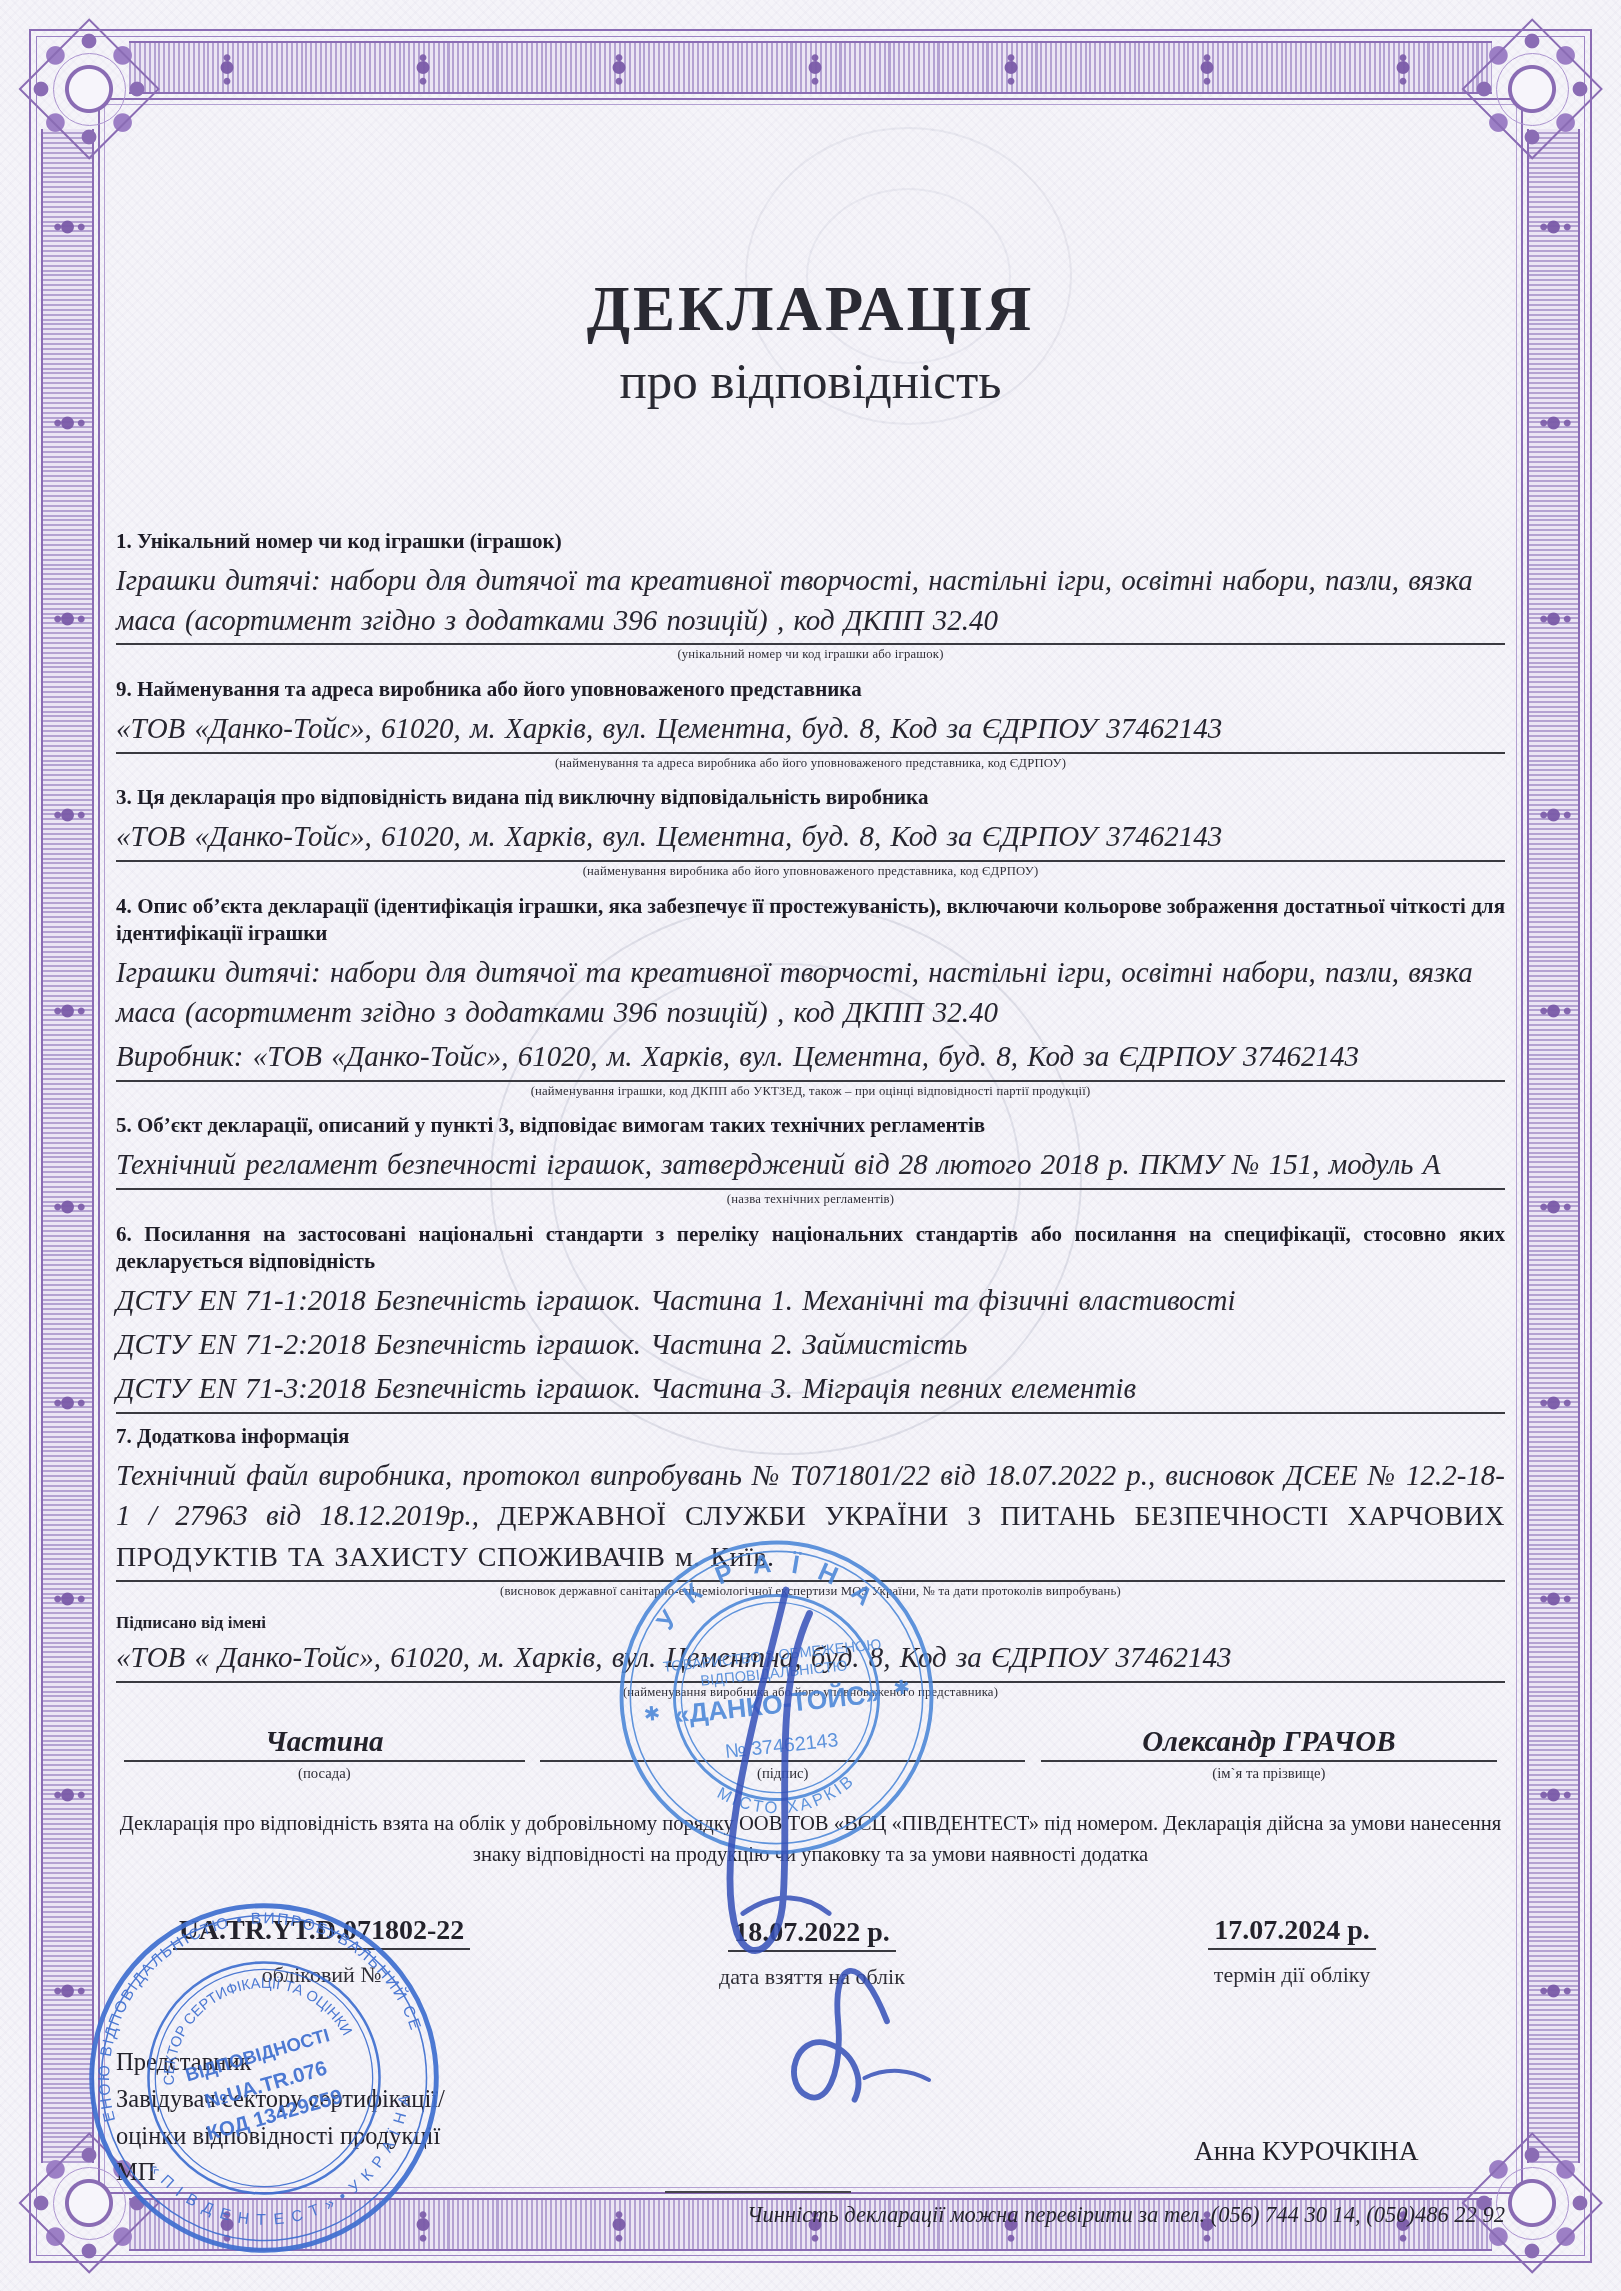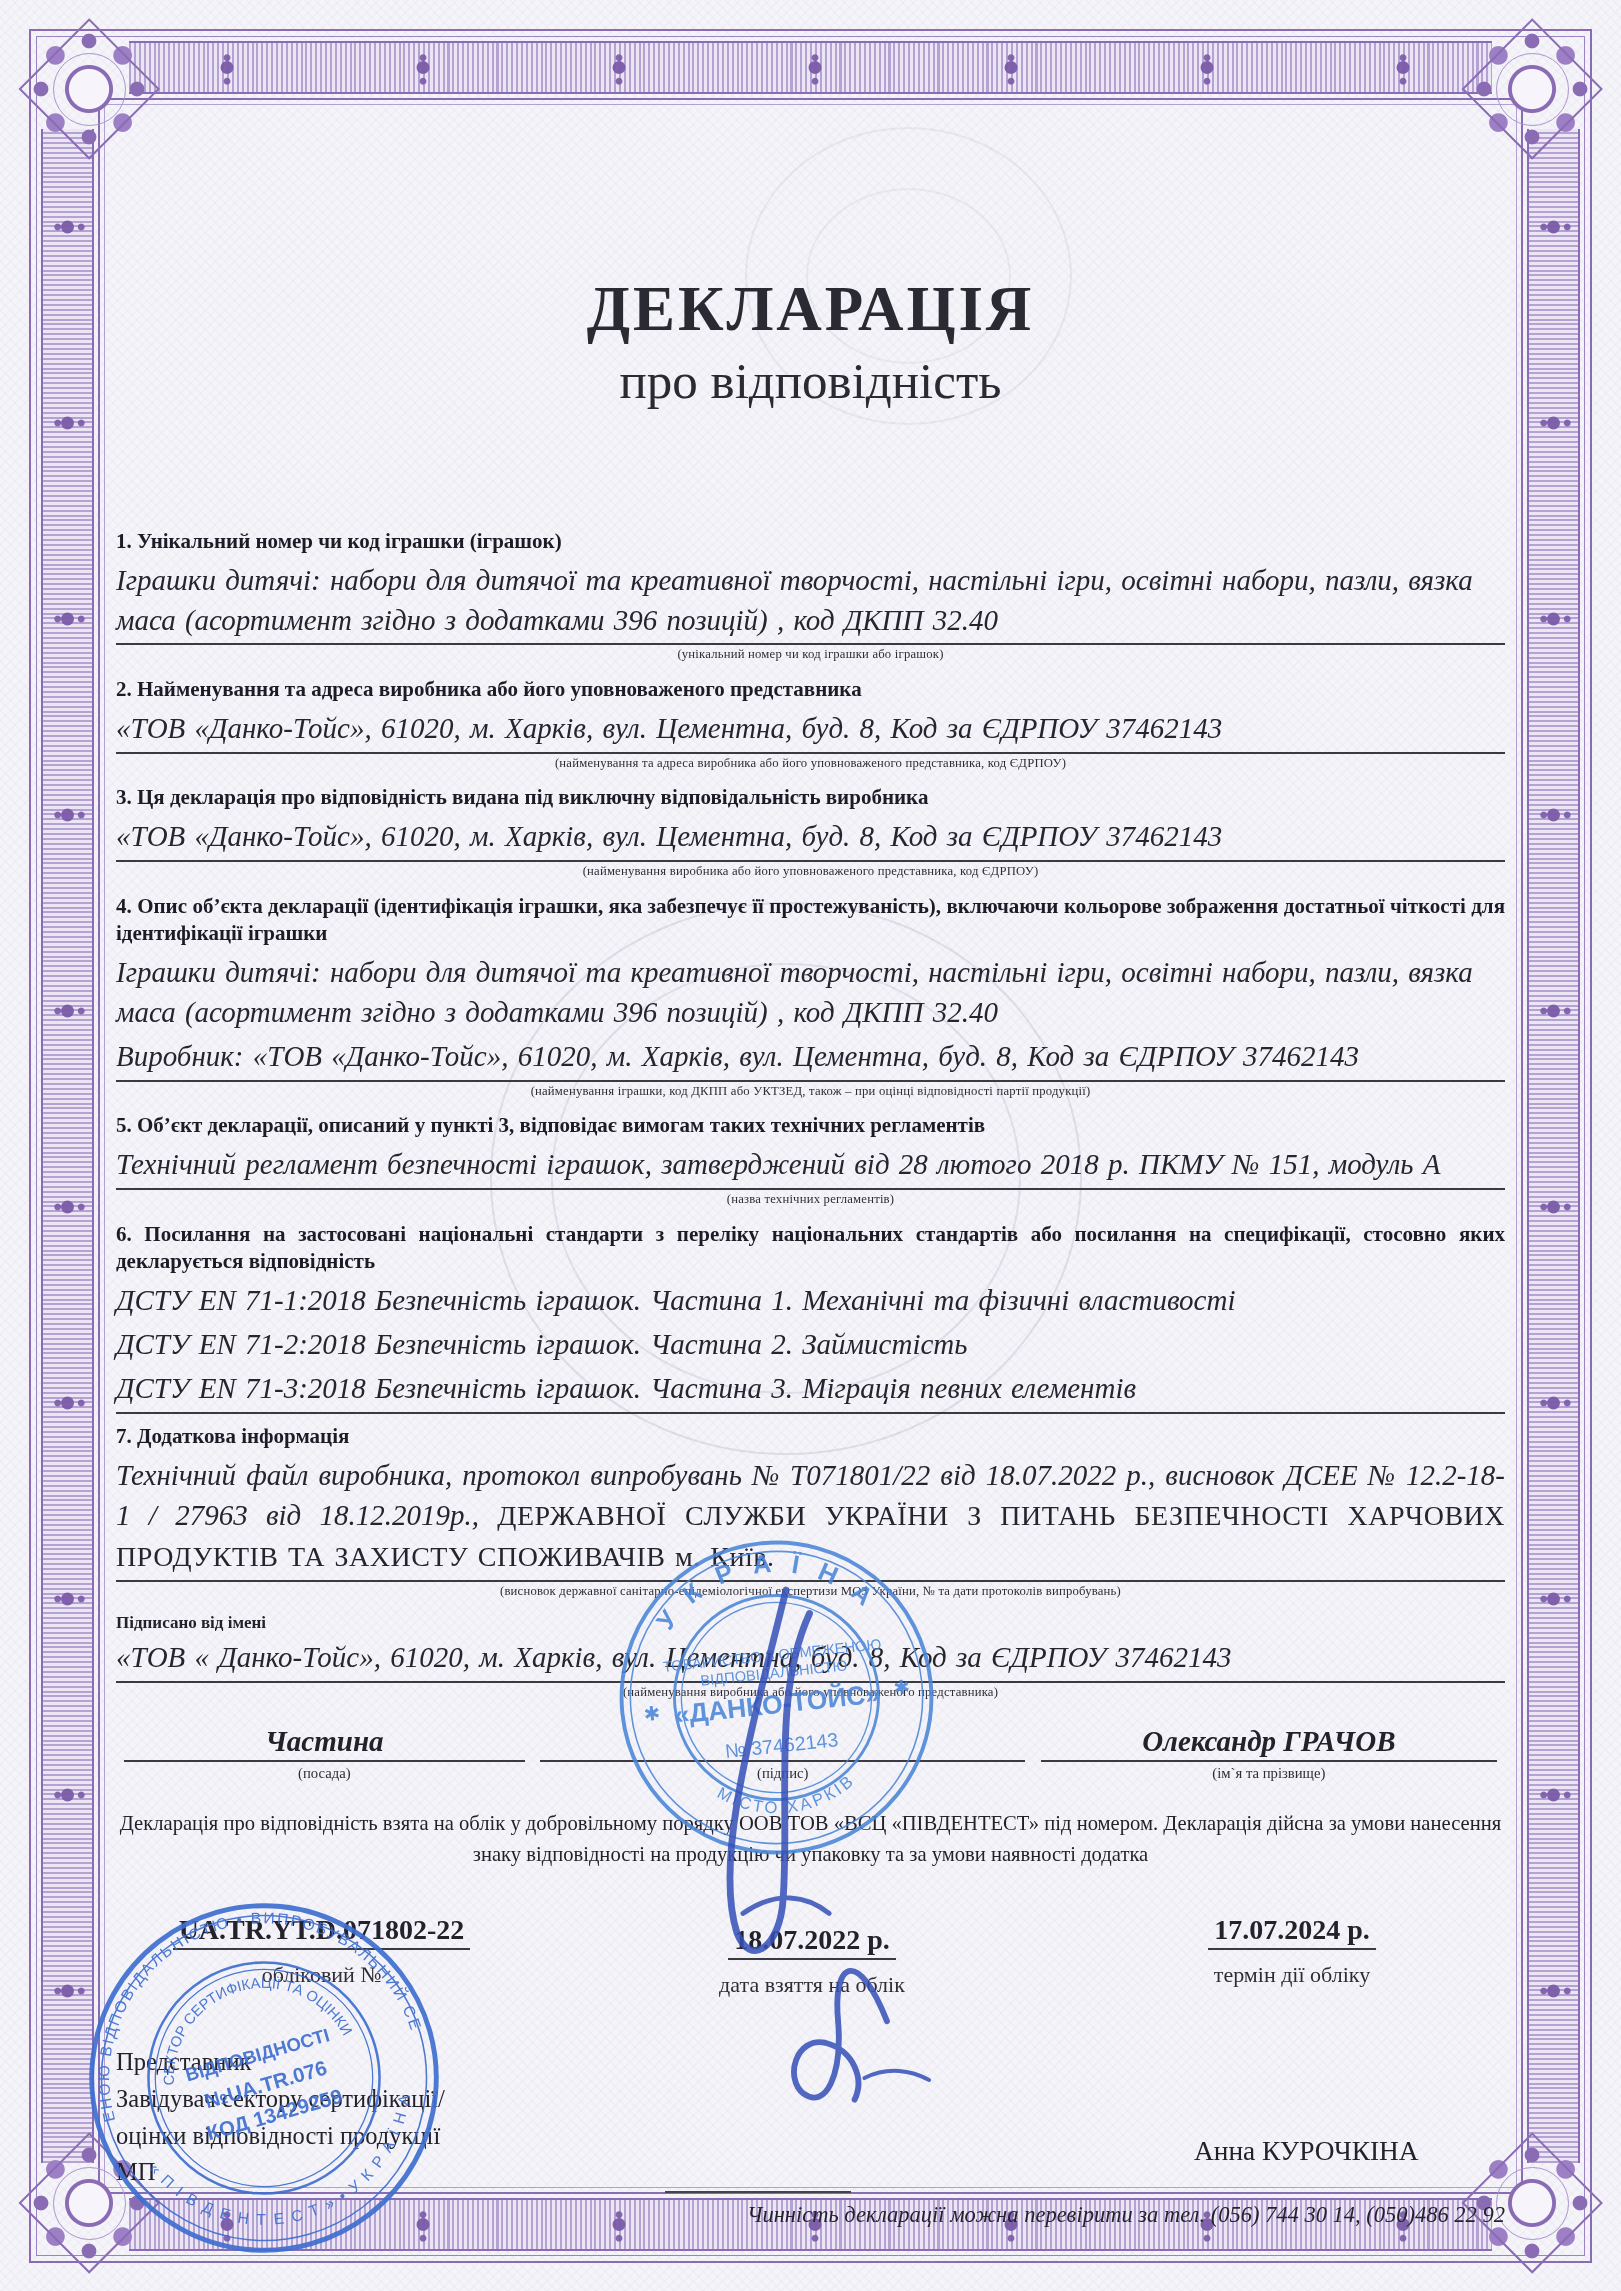--- a/index.html
+++ b/index.html
@@ -83,21 +83,21 @@
   .sig-name{font-size:29px; font-weight:bold; font-style:italic; padding:0 9.8px 2px 9.8px;}
   .sig-line{border-top:2.5px solid #3a3a40; margin:0 7.8px;}
   .sig-cap{font-size:14.7px; margin-top:2.9px; color:#2e2d36;}
   .note{font-size:20.6px; text-align:center; line-height:1.55; margin-top:25.5px; color:#23222b;}
   
   .bottom-zone{position:relative; height:510px; margin-top:7.8px;}
   .bz{position:absolute;}
   .reg-val{font-size:28px; font-weight:bold; border-bottom:2.9px solid #3a3a40; padding:0 5.9px 2px 5.9px; display:inline-block;}
   .reg-cap{font-size:22px; margin-top:12px; color:#2e2d36;}
   .bz-num{left:29px; top:35px; width:353px; text-align:center;}
-  .bz-date{left:549px; top:45px; width:294px; text-align:center;}
+  .bz-date{left:549px; top:37px; width:294px; text-align:center;}
   .bz-exp{left:1029px; top:35px; width:294px; text-align:center;}
   .rep{left:0px; top:165px; width:392px; font-size:24.5px; line-height:1.5;}
   .rep-name-right{left:1078px; top:257px; font-size:27.4px;}
   .short-line{left:549px; top:312px; width:186px; border-top:2.9px solid #44434a;}
   .phone{right:0px; top:323px; font-size:22.5px; font-style:italic;}
   
   .stamp{position:absolute; z-index:5; pointer-events:none; opacity:.88;}
   .stamp-company{left:600px; top:1521px; transform:rotate(-6deg);}
   .stamp-cert{left:78px; top:1892px; transform:rotate(-16deg); opacity:.92;}
   .ink{position:absolute; left:0; top:0; z-index:6; pointer-events:none;}
@@ -131,21 +131,21 @@
     <div class="sections">
 
       <div class="sec">
         <div class="sec-head">1. Унікальний номер чи код іграшки (іграшок)</div>
         <div class="sec-body">Іграшки дитячі: набори для дитячої та креативної творчості, настільні ігри, освітні набори, пазли, вязка маса (асортимент згідно з додатками  396 позицій) , код ДКПП 32.40</div>
         <hr class="rule">
         <div class="cap">(унікальний номер чи код іграшки або іграшок)</div>
       </div>
 
       <div class="sec">
-        <div class="sec-head">2. Найменування та адреса виробника або його уповноваженого представника</div>
+        <div class="sec-head">9. Найменування та адреса виробника або його уповноваженого представника</div>
         <div class="sec-body">«ТОВ «Данко-Тойс», 61020,   м. Харків, вул. Цементна,  буд. 8,   Код за ЄДРПОУ 37462143</div>
         <hr class="rule">
         <div class="cap">(найменування та адреса виробника або його уповноваженого представника, код ЄДРПОУ)</div>
       </div>
 
       <div class="sec">
         <div class="sec-head">3. Ця декларація про відповідність видана під виключну відповідальність виробника</div>
         <div class="sec-body">«ТОВ «Данко-Тойс», 61020,   м. Харків, вул. Цементна,  буд. 8,   Код за ЄДРПОУ 37462143</div>
         <hr class="rule">
         <div class="cap">(найменування виробника або його уповноваженого представника, код ЄДРПОУ)</div>

